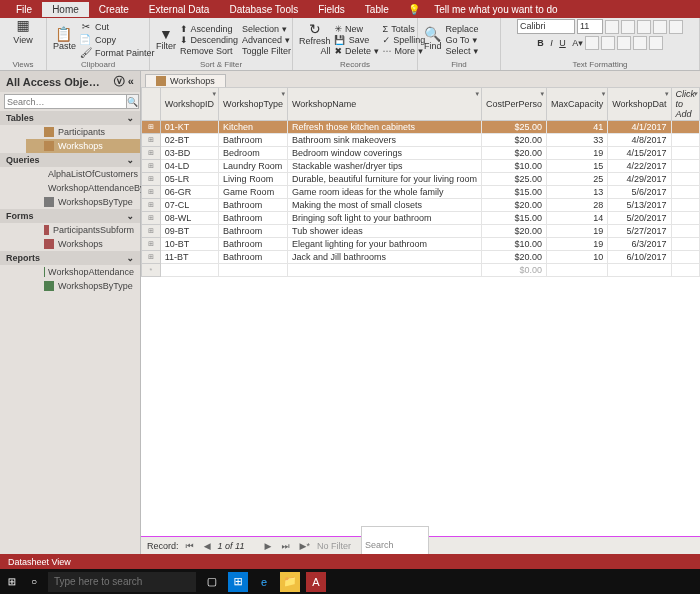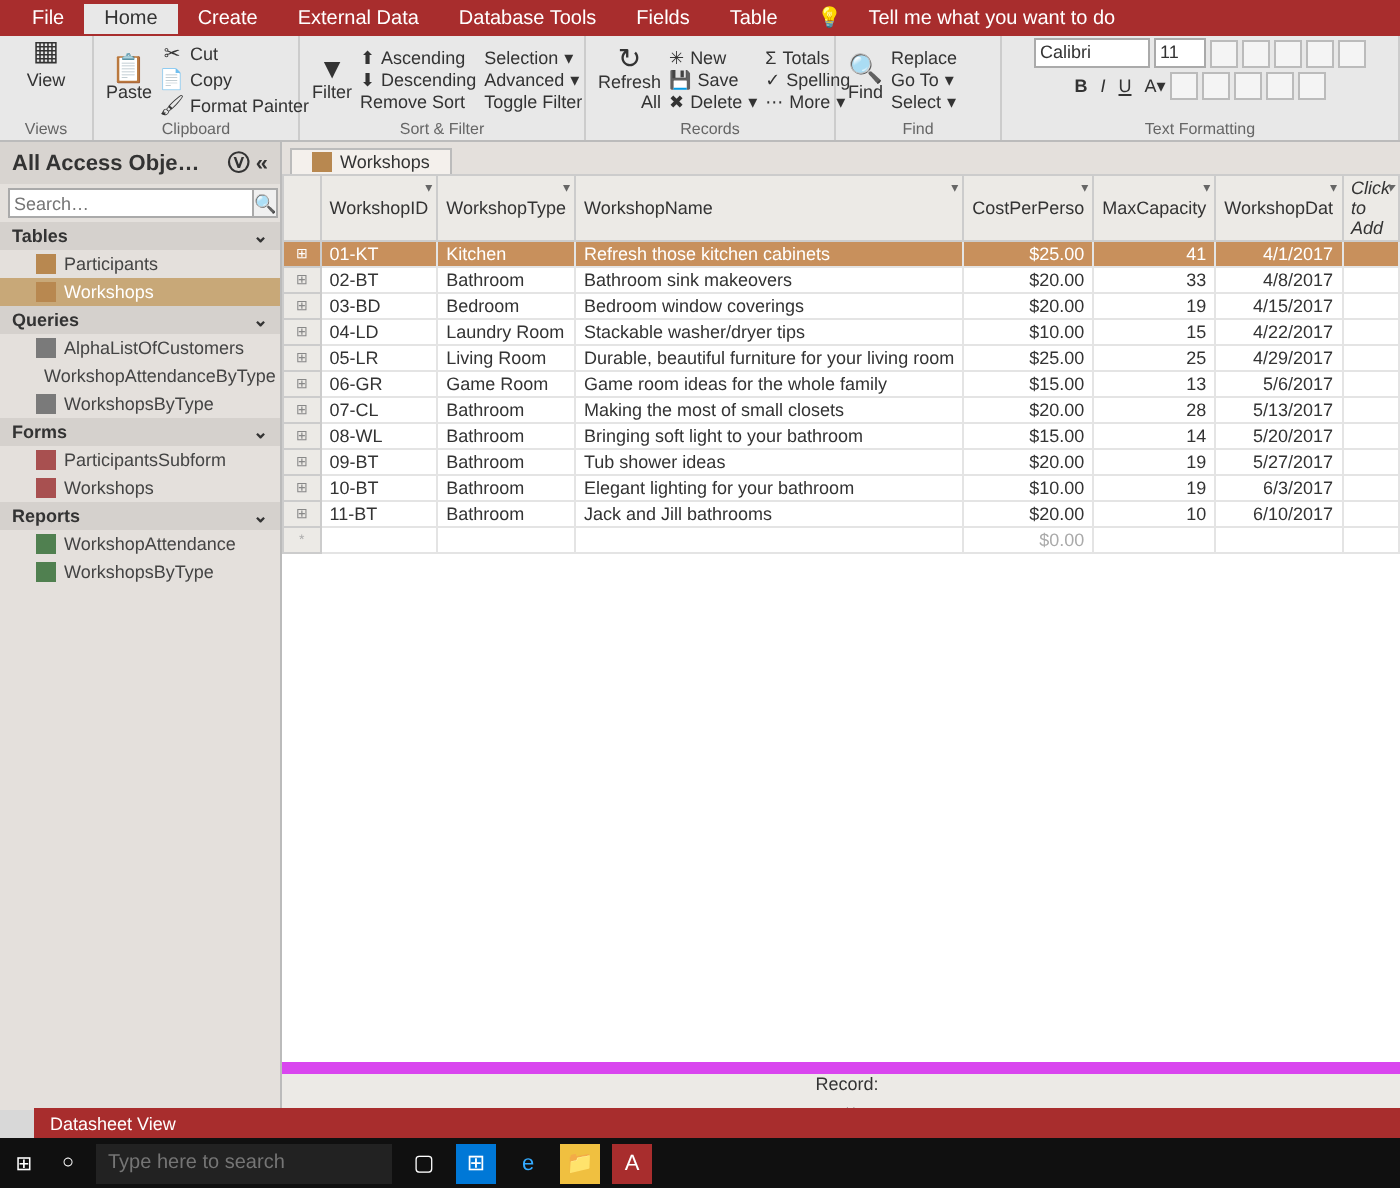--- a/index.html
+++ b/index.html
@@ -19,45 +19,45 @@
   .fontsize { background:#fff; border:1px solid #aaa; width:20px; height:13px; font-size:9px; padding:0 2px; line-height:13px; text-align:left;}
   .btnsm { width:12px; height:12px; border:1px solid #bbb; background:#f4f4f4; display:inline-block; }
 
   .body { display:flex; height:calc(100% - 110px); }
   .navpane { width:140px; background:#e4e0dc; border-right:1px solid #bbb; display:flex; flex-direction:column; }
   .navhead { background:#d8d4d0; padding:3px 6px; font-weight:bold; font-size:11px; display:flex; justify-content:space-between; align-items:center; }
   .navsearch { display:flex; margin:2px 4px; }
   .navsearch input { flex:1; height:13px; font-size:9px; border:1px solid #aaa; padding:0 2px; }
   .navsearch .sico { width:14px; border:1px solid #aaa; border-left:none; background:#f0f0f0; display:flex; align-items:center; justify-content:center; font-size:9px;}
   .navgroup-h { background:#d5d1cd; font-size:9px; font-weight:bold; padding:2px 6px; display:flex; justify-content:space-between; }
-  .navitem { padding:2px 6px 2px 18px; font-size:9px; color:#444; display:flex; align-items:center; gap:4px; cursor:pointer;}
+  .navitem { padding:2px 6px 2px 18px; font-size:9px; color:#444; display:flex; align-items:center; gap:4px; cursor:pointer;margin-left:26px;}
   .navitem.sel { background:#c8a878; color:#fff; }
   .ticon { width:10px; height:10px; background:#b88850; display:inline-block;}
   .qicon { width:10px; height:10px; background:#7a7a7a; display:inline-block;}
   .ficon { width:10px; height:10px; background:#a85050; display:inline-block;}
   .ricon { width:10px; height:10px; background:#508050; display:inline-block;}
 
   .datasheet { flex:1; background:#fff; display:flex; flex-direction:column; overflow:hidden;}
   .tabbar { background:#e4e0dc; height:16px; display:flex; align-items:flex-end; padding-left:4px;}
   .dstab { background:#f4f0ec; border:1px solid #bbb; border-bottom:none; padding:1px 10px; font-size:9px; display:flex; align-items:center; gap:4px;}
   .grid { flex:1; overflow:hidden; font-size:9px; position:relative;}
   table { border-collapse:collapse; width:100%; }
   th { background:#eceae6; border:1px solid #ccc; font-weight:normal; font-size:9px; padding:1px 4px; color:#333; text-align:left; position:relative;}
   th .dd { position:absolute; right:2px; top:2px; font-size:7px; color:#666;}
   td { border:1px solid #e4e4e4; padding:1px 4px; font-size:9px; color:#333; white-space:nowrap;}
   tr.selected td { background:#c8905c; color:#fff; }
   .rowsel { width:10px; background:#eceae6; border:1px solid #ccc; text-align:center; font-size:7px; color:#888;}
   .num { text-align:right; }
   .starrow td { color:#aaa; }
 
-  .recordnav { height:18px; background:#eceae6; border-top:6px solid #d946ef; display:flex; align-items:center; font-size:9px; padding-left:6px; gap:4px;flex-direction:column;}
+  .recordnav { height:18px; background:#eceae6; border-top:1px solid #d946ef; display:flex; align-items:center; font-size:9px; padding-left:6px; gap:4px;}
   .recordnav .rn { width:40px; text-align:left;font-style:italic;}
   .recordnav .navbtn { padding:0 3px; color:#666; cursor:pointer;}
   .recordnav .sbox { border:1px solid #ccc; background:#fff; width:60px; height:12px; margin-left:6px; padding:13px 3px; color:#888;}
-  .statusbar { height:15px; background:#a82d2d; color:#fff; font-size:9px; display:flex; align-items:center; padding-left:8px; position:absolute; bottom:25px; left:17px; right:0;}
+  .statusbar { height:15px; background:#a82d2d; color:#fff; font-size:9px; display:flex; align-items:center; padding-left:8px; position:absolute; bottom:25px; left:0; right:0;}
   .taskbar { height:25px; background:#101010; position:absolute; bottom:0; left:0; right:0; display:flex; align-items:center; padding-left:4px; gap:6px;}
   .taskbar .start { width:16px; height:16px; display:flex; align-items:center; justify-content:center; color:#fff;}
   .taskbar .searchbox { background:#222; color:#888; border:none; width:140px; height:18px; font-size:10px; padding-left:6px;}
   .taskbar .tico { width:20px; height:20px; display:flex; align-items:center; justify-content:center; color:#fff; font-size:11px;}
   .big { font-size:14px; }
 </style>
 </head>
 <body>
 
 <div class="window">

